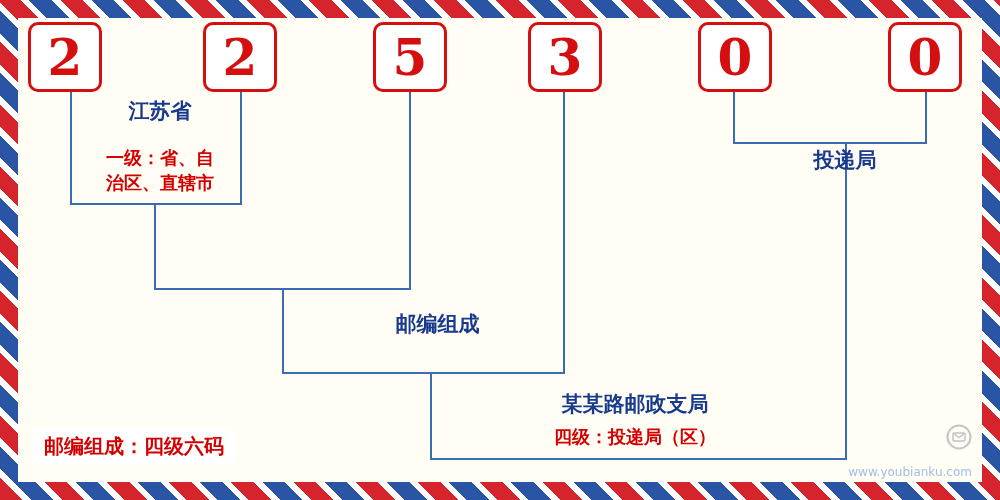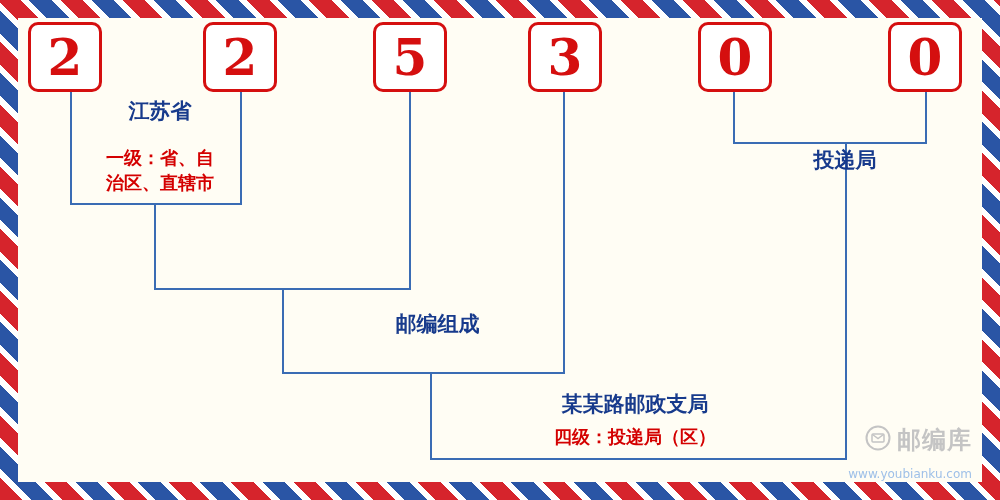--- a/index.html
+++ b/index.html
@@ -82,27 +82,27 @@
   <div class="desc" style="left:98px;top:138px;width:124px;margin-top:7px;">一级：省、自治区、直辖市</div>
 
 
   <div class="place" style="left:355px;top:312px;width:165px;">邮编组成</div>
 
   <div class="place" style="left:525px;top:392px;width:220px;">某某路邮政支局</div>
   <div class="desc" style="left:525px;top:424px;width:220px;">四级：投递局（区）</div>
 
   <div class="place" style="left:785px;top:108px;width:120px;margin-top:40px;">投递局</div>
 
+  <div class="composition">邮编组成：四级六码</div>
 
   <div class="brand">
     <div class="brand-row">
       <span>
         <svg width="26" height="26" viewBox="0 0 26 26">
           <circle cx="13" cy="13" r="11.5" fill="none" stroke="#c4c4c4" stroke-width="2"></circle>
           <rect x="7" y="9" width="12" height="8" rx="1" fill="none" stroke="#c4c4c4" stroke-width="1.5"></rect>
           <path d="M7.5 9.5 L13 13.5 L18.5 9.5" fill="none" stroke="#c4c4c4" stroke-width="1.5"></path>
         </svg>
       </span>
-      <span class="brand-name">邮编库</span>
     </div>
     <div class="brand-url">www.youbianku.com</div>
   </div>
 </div>
 
 </body></html>

